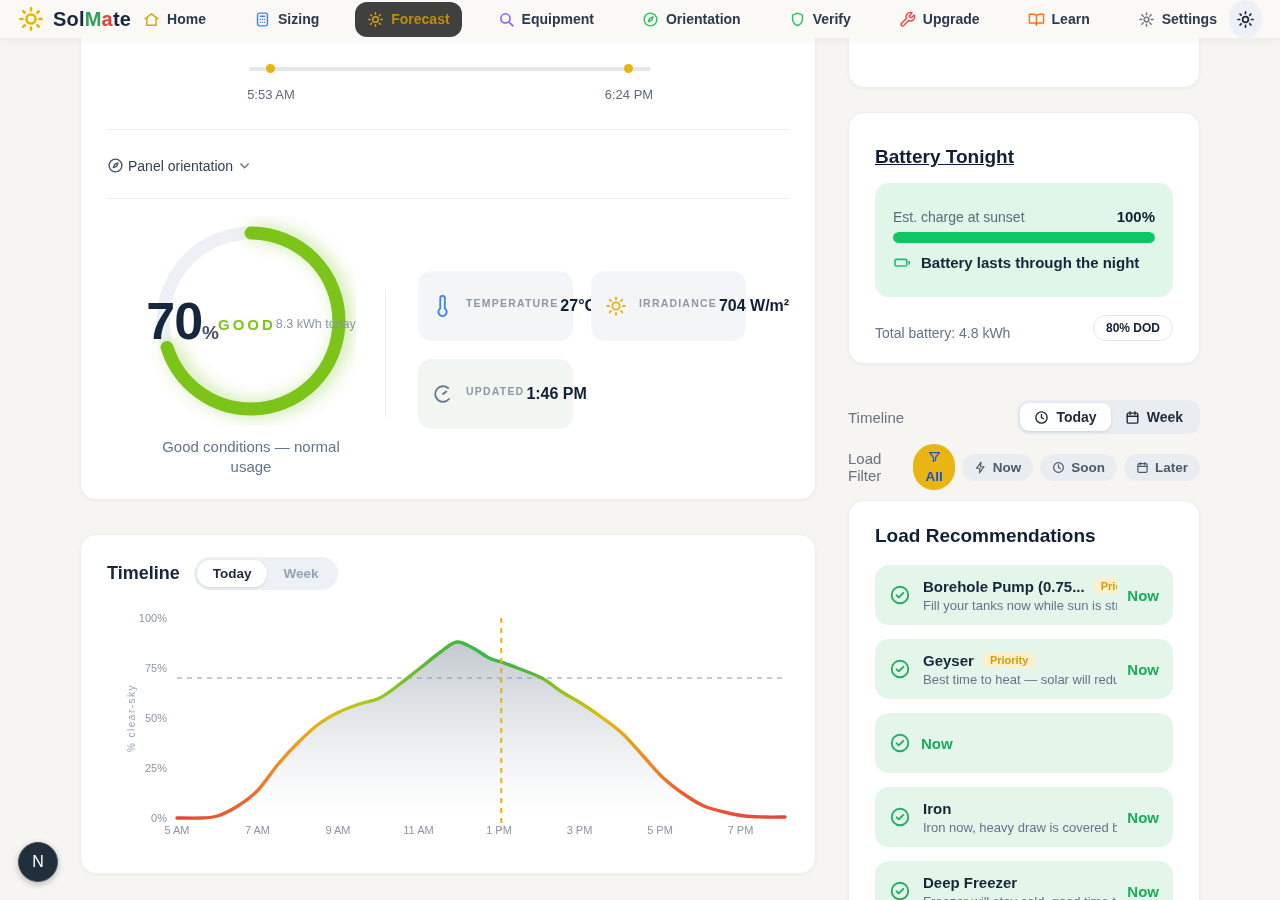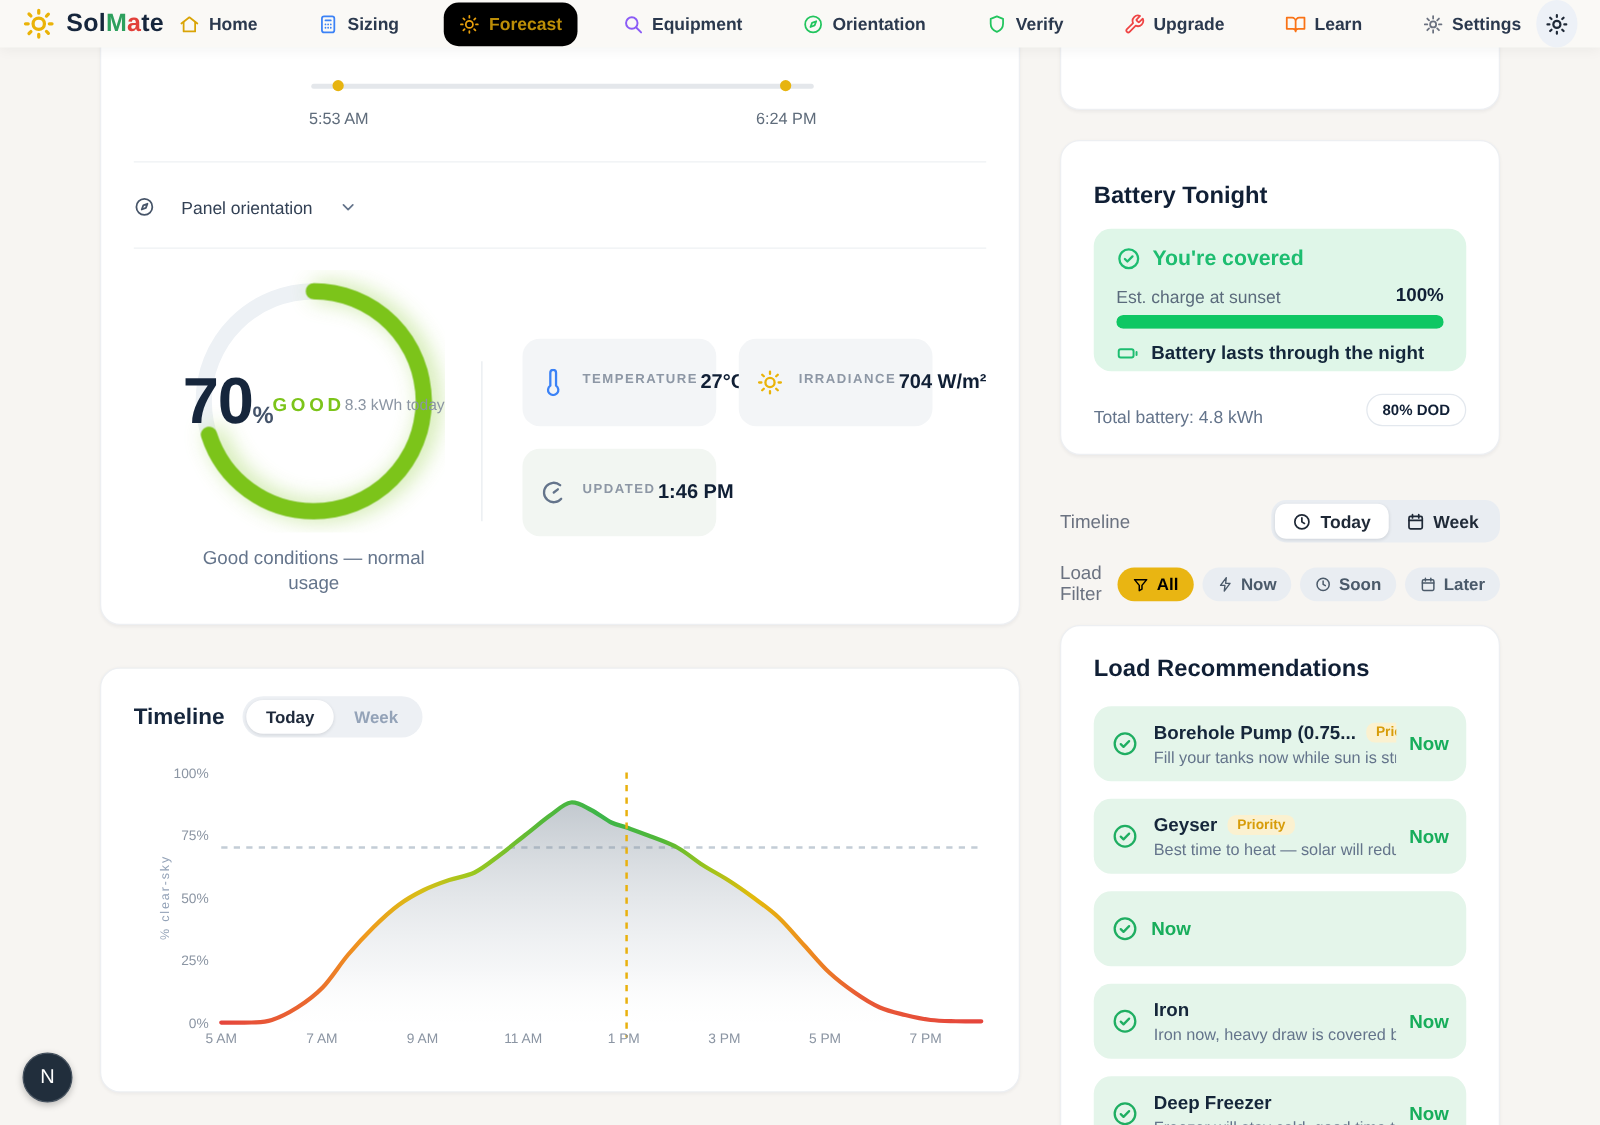--- a/index.html
+++ b/index.html
@@ -18,21 +18,21 @@
     box-shadow:0 2px 10px rgba(25,35,45,.05);
   }
   .brand { display:flex; align-items:center; gap:9px; }
   .brand-name { font-size:20px; font-weight:800; letter-spacing:.2px; color:#16263c; }
   .brand-name .c-g { color:#2da05d; } .brand-name .c-r { color:#e2403a; }
   .nav-items { display:flex; align-items:center; gap:24px; margin:0 auto;justify-content:flex-end; }
   .nav-item {
     display:flex; align-items:center; gap:7px; padding:9px 12px; border-radius:12px;
     font-size:14px; font-weight:600; color:#2b394e; cursor:pointer; white-space:nowrap;
   }
-  .nav-item.active { background:#000000; color:#bd8e07; }
+  .nav-item.active { background:#404040; color:#bd8e07; }
   .icon { display:inline-flex; align-items:center; justify-content:center; }
   .theme-btn {
     width:38px; height:38px; border-radius:50%; background:#edf1f7;
     display:flex; align-items:center; justify-content:center; cursor:pointer; color:#1f2937;
   }
 
   
   .card {
     position:absolute; background:#fff; border:1px solid #edeff2; border-radius:16px;
     box-shadow:0 1px 3px rgba(16,24,40,.05);
@@ -43,21 +43,21 @@
   .card-battery  { left:848px; top:112px; width:352px; height:252px; z-index:1; }
   .card-loads    { left:848px; top:500px; width:352px; height:430px; z-index:1; padding:24px 26px; }
 
   
   .sun-track { position:absolute; left:168px; top:216px; width:402px; height:4px; background:#e4e7eb; border-radius:3px; }
   .sun-dot { position:absolute; top:-3px; width:9px; height:9px; border-radius:50%; background:#e7b410; }
   .sun-dot.rise { left:17px; } .sun-dot.set { left:375px; }
   .sun-label { position:absolute; top:20px; width:110px; text-align:center; font-size:13px; color:#5f6c7b; }
   .sun-label.rise { left:-33px; } .sun-label.set { left:325px; }
   .hdiv { position:absolute; left:26px; right:26px; height:1px; background:#eef1f4; }
-  .po-row { position:absolute; left:26px; top:306px; display:flex; align-items:center; gap:21px; cursor:pointer; }
+  .po-row { position:absolute; left:26px; top:306px; display:flex; align-items:center; gap:4px; cursor:pointer; }
   .po-row .lbl { font-size:14px; font-weight:500; color:#334155; }
   .gauge-wrap { position:absolute; left:65px; top:365px; width:210px; height:210px; }
   .gauge-center { position:absolute; left:0; top:0; width:210px; height:210px; display:flex; flex-direction:row; align-items:center; justify-content:center; text-align:center; }
   .gauge-val { font-size:52px; font-weight:800; color:#16263c; line-height:1; letter-spacing:-1px; }
   .gauge-val .unit { font-size:19px; font-weight:700; color:#44536a; }
   .gauge-status { margin-top:6px; font-size:15px; font-weight:700; letter-spacing:3px; color:#7cc41a; }
   .gauge-energy { margin-top:5px; font-size:12.5px; color:#8b95a3; }
   .gauge-caption { position:absolute; left:70px; top:586px; width:200px; text-align:center; font-size:15px; line-height:1.35; color:#64748b; }
   .vdiv { position:absolute; left:304px; top:438px; width:1px; height:128px; background:#e8ecef; }
   .stats { position:absolute; left:337px; top:420px; width:328px; display:grid; grid-template-columns:155px 155px; grid-gap:18px; }
@@ -68,21 +68,21 @@
 
   
   .tl-head { display:flex; align-items:center; gap:14px; padding:22px 26px 0; }
   .tl-title { font-size:18px; font-weight:700; color:#16263c; }
   .seg { display:flex; align-items:center; background:#edf0f4; border-radius:20px; padding:3px; }
   .seg-btn { padding:6px 16px; border-radius:17px; font-size:13.5px; font-weight:600; color:#94a3b8; cursor:pointer; white-space:nowrap; }
   .seg-btn.on { background:#fff; color:#1e293b; box-shadow:0 1px 3px rgba(16,24,40,.12); }
   .tl-chart { position:absolute; left:24px; top:66px; }
 
   
-  .bt-title { font-size:19px; font-weight:700; color:#101f35; padding:33px 26px 0; }
+  .bt-title { font-size:19px; font-weight:700; color:#101f35; padding:33px 26px 0;text-decoration:underline; }
   .bt-panel { position:absolute; left:26px; right:26px; top:70px; height:114px; background:#dff6e8; border-radius:14px; padding:14px 18px; }
   .bt-status { display:flex; align-items:center; gap:9px; font-size:17px; font-weight:700; color:#1dbd70; }
   .bt-row { display:flex; justify-content:space-between; align-items:center; margin-top:11px; }
   .bt-row .l { font-size:14px; color:#5b6b7c; } .bt-row .r { font-size:15px; font-weight:700; color:#101f35; }
   .bt-bar { margin-top:7px; height:11px; border-radius:6px; background:#c8e9d6; overflow:hidden; }
   .bt-bar-fill { height:100%; border-radius:6px; background:#0ec763; }
   .bt-note { display:flex; align-items:center; gap:9px; margin-top:10px; font-size:15px; font-weight:700; color:#14273b; }
   .bt-bottom { position:absolute; left:26px; right:26px; top:202px; display:flex; justify-content:space-between; align-items:center; }
   .bt-total { font-size:14px; color:#64748b;margin-top:10px; }
   .bt-dod { font-size:12px; font-weight:700; color:#101f35; background:#fff; border:1px solid #e3e8ee; border-radius:999px; padding:5px 12px; }
@@ -90,21 +90,21 @@
   
   .rt-row { position:absolute; left:848px; width:352px; display:flex; align-items:center; justify-content:space-between; z-index:1; }
   .rt-timeline { top:399px; height:36px; }
   .rt-filter { top:451px; height:32px; }
   .rt-label { font-size:15px; color:#6b7280; }
   .seg2 { display:flex; background:#e9edf2; border-radius:12px; padding:3px; }
   .seg2-btn { display:flex; align-items:center; gap:7px; padding:6px 14px; border-radius:9px; font-size:14px; font-weight:600; color:#1f2937; cursor:pointer; }
   .seg2-btn.on { background:#fff; box-shadow:0 1px 3px rgba(16,24,40,.12); }
   .pills { display:flex; gap:7px; align-items:center; }
   .pill { display:flex; align-items:center; gap:6px; padding:6px 12px; border-radius:999px; background:#e9edf2; font-size:13.5px; font-weight:600; color:#4b5a6a; cursor:pointer; white-space:nowrap; }
-  .pill.on { background:#e9b512; color:#000000; }
+  .pill.on { background:#e9b512; color:#1d4ed8;flex-direction:column; }
 
   
   .ld-title { font-size:19px; font-weight:700; color:#101f35; margin-bottom:18px; }
   .ld-list { display:flex; flex-direction:column; gap:14px; }
   .ld-item { background:#e4f5ea; border-radius:14px; height:60px; display:flex; align-items:center; padding:0 14px; cursor:pointer; }
   .ld-mid { flex:1; min-width:0; margin-left:12px; overflow:hidden; }
   .ld-name-row { display:flex; align-items:center; gap:8px; white-space:nowrap; }
   .ld-name { font-size:15px; font-weight:700; color:#15263a; }
   .ld-pri { font-size:11px; font-weight:600; color:#d79c09; background:#fbf1d0; border-radius:7px; padding:2px 8px; }
   .ld-desc { margin-top:3px; font-size:13px; color:#64748b; white-space:nowrap; overflow:hidden; }
@@ -350,29 +350,20 @@
     <text x="555" y="233" text-anchor="middle" font-size="11" fill="#8b95a3">5 PM</text>
     <text x="635.5" y="233" text-anchor="middle" font-size="11" fill="#8b95a3">7 PM</text>
   </svg>
 </div>
 
 <div class="card card-cut"></div>
 
 <div class="card card-battery">
   <div class="bt-title">Battery Tonight</div>
   <div class="bt-panel">
-    <div class="bt-status">
-      <span class="icon" style="color:#1dbd70">
-          <svg width="20" height="20" viewBox="0 0 24 24" fill="none" stroke="currentColor" stroke-width="2.2" stroke-linecap="round" stroke-linejoin="round">
-            <circle cx="12" cy="12" r="9"></circle>
-            <path d="M8.3 12.3l2.4 2.4 4.9-5"></path>
-          </svg>
-        </span>
-      <span>You're covered</span>
-    </div>
     <div class="bt-row">
       <span class="l">Est. charge at sunset</span>
       <span class="r">100%</span>
     </div>
     <div class="bt-bar">
         <div id="bt-fill" class="bt-bar-fill" style="width: 100%;"></div>
       </div>
     <div class="bt-note">
       <span class="icon" style="color:#1dbd70">
           <svg width="19" height="19" viewBox="0 0 24 24" fill="none" stroke="currentColor" stroke-width="2" stroke-linecap="round">

